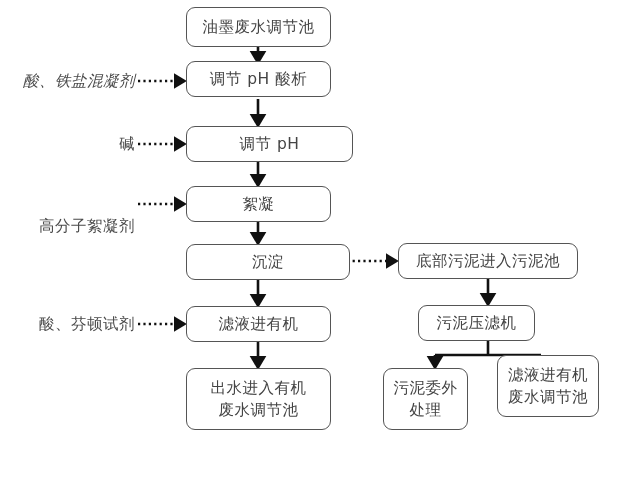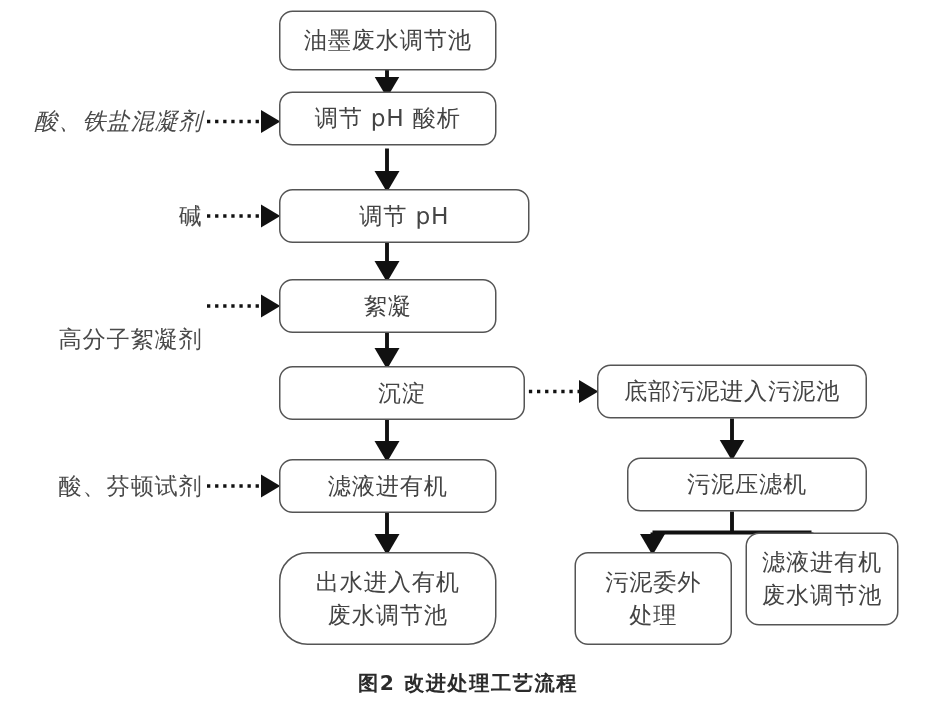--- a/index.html
+++ b/index.html
@@ -93,32 +93,31 @@
       </g>
   </svg>
 
   <div id="main-nodes">
       <div class="node" style="left: 186px; top: 7px; width: 145px; height: 40px;">油墨废水调节池</div>
       <div class="node" style="left: 186px; top: 61px; width: 145px; height: 36px;">调节 pH 酸析</div>
       <div class="node" style="left: 186px; top: 126px; width: 167px; height: 36px;">调节 pH</div>
       <div class="node" style="left: 186px; top: 186px; width: 145px; height: 36px;">絮凝</div>
       <div class="node" style="left: 186px; top: 244px; width: 164px; height: 36px;">沉淀</div>
       <div class="node" style="left: 186px; top: 306px; width: 145px; height: 36px;">滤液进有机</div>
-      <div class="node" style="left: 186px; top: 368px; width: 145px; height: 62px; border-radius: 19px;">出水进入有机
+      <div class="node" style="left: 186px; top: 368px; width: 145px; height: 62px;">出水进入有机
 废水调节池</div>
     </div>
   <div id="sludge-nodes">
       <div class="node" style="left: 398px; top: 243px; width: 180px; height: 36px;">底部污泥进入污泥池</div>
-      <div class="node" style="left: 418px; top: 305px; width: 160px; height: 36px;">污泥压滤机</div>
-      <div class="node" style="left: 383px; top: 368px; width: 105px; height: 62px;">污泥委外
+      <div class="node" style="left: 418px; top: 305px; width: 117px; height: 36px;">污泥压滤机</div>
+      <div class="node" style="left: 383px; top: 368px; width: 85px; height: 62px;">污泥委外
 处理</div>
       <div class="node" style="left: 497px; top: 355px; width: 102px; height: 62px;">滤液进有机
 废水调节池</div>
     </div>
   <div id="reagent-labels">
       <div class="reagent" style="left: 10px; top: 70px; width: 125px; height: 22px; font-style: italic;">酸、铁盐混凝剂</div>
       <div class="reagent" style="left: 10px; top: 133px; width: 125px; height: 22px;">碱</div>
       <div class="reagent" style="left: 10px; top: 193px; width: 125px; height: 22px; margin-top: 22px;">高分子絮凝剂</div>
       <div class="reagent" style="left: 10px; top: 313px; width: 125px; height: 22px;">酸、芬顿试剂</div>
     </div>
 
-  <div class="caption" style="left:0;top:447px;">图2  改进处理工艺流程</div>
 </div>
 
 </body></html>

